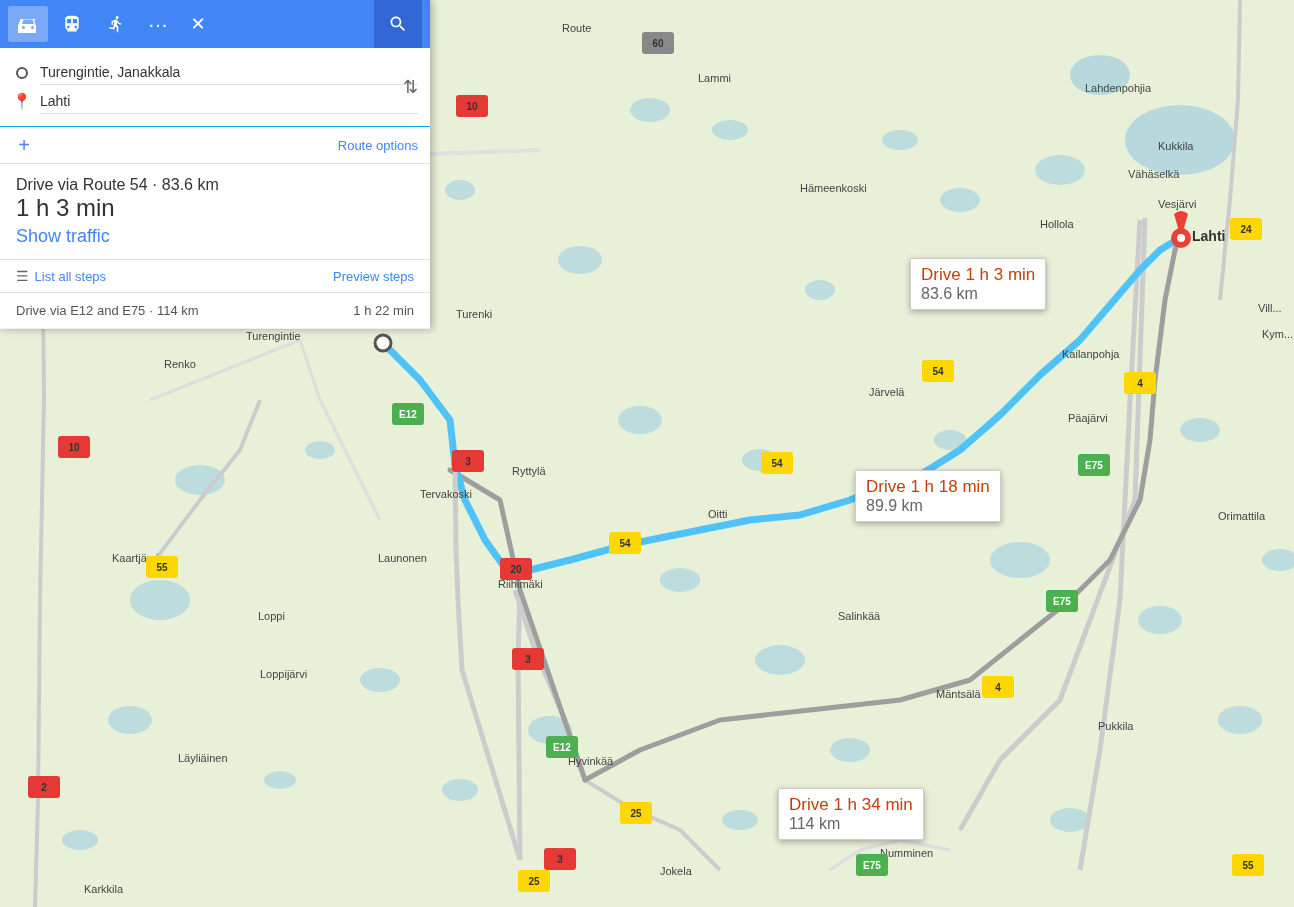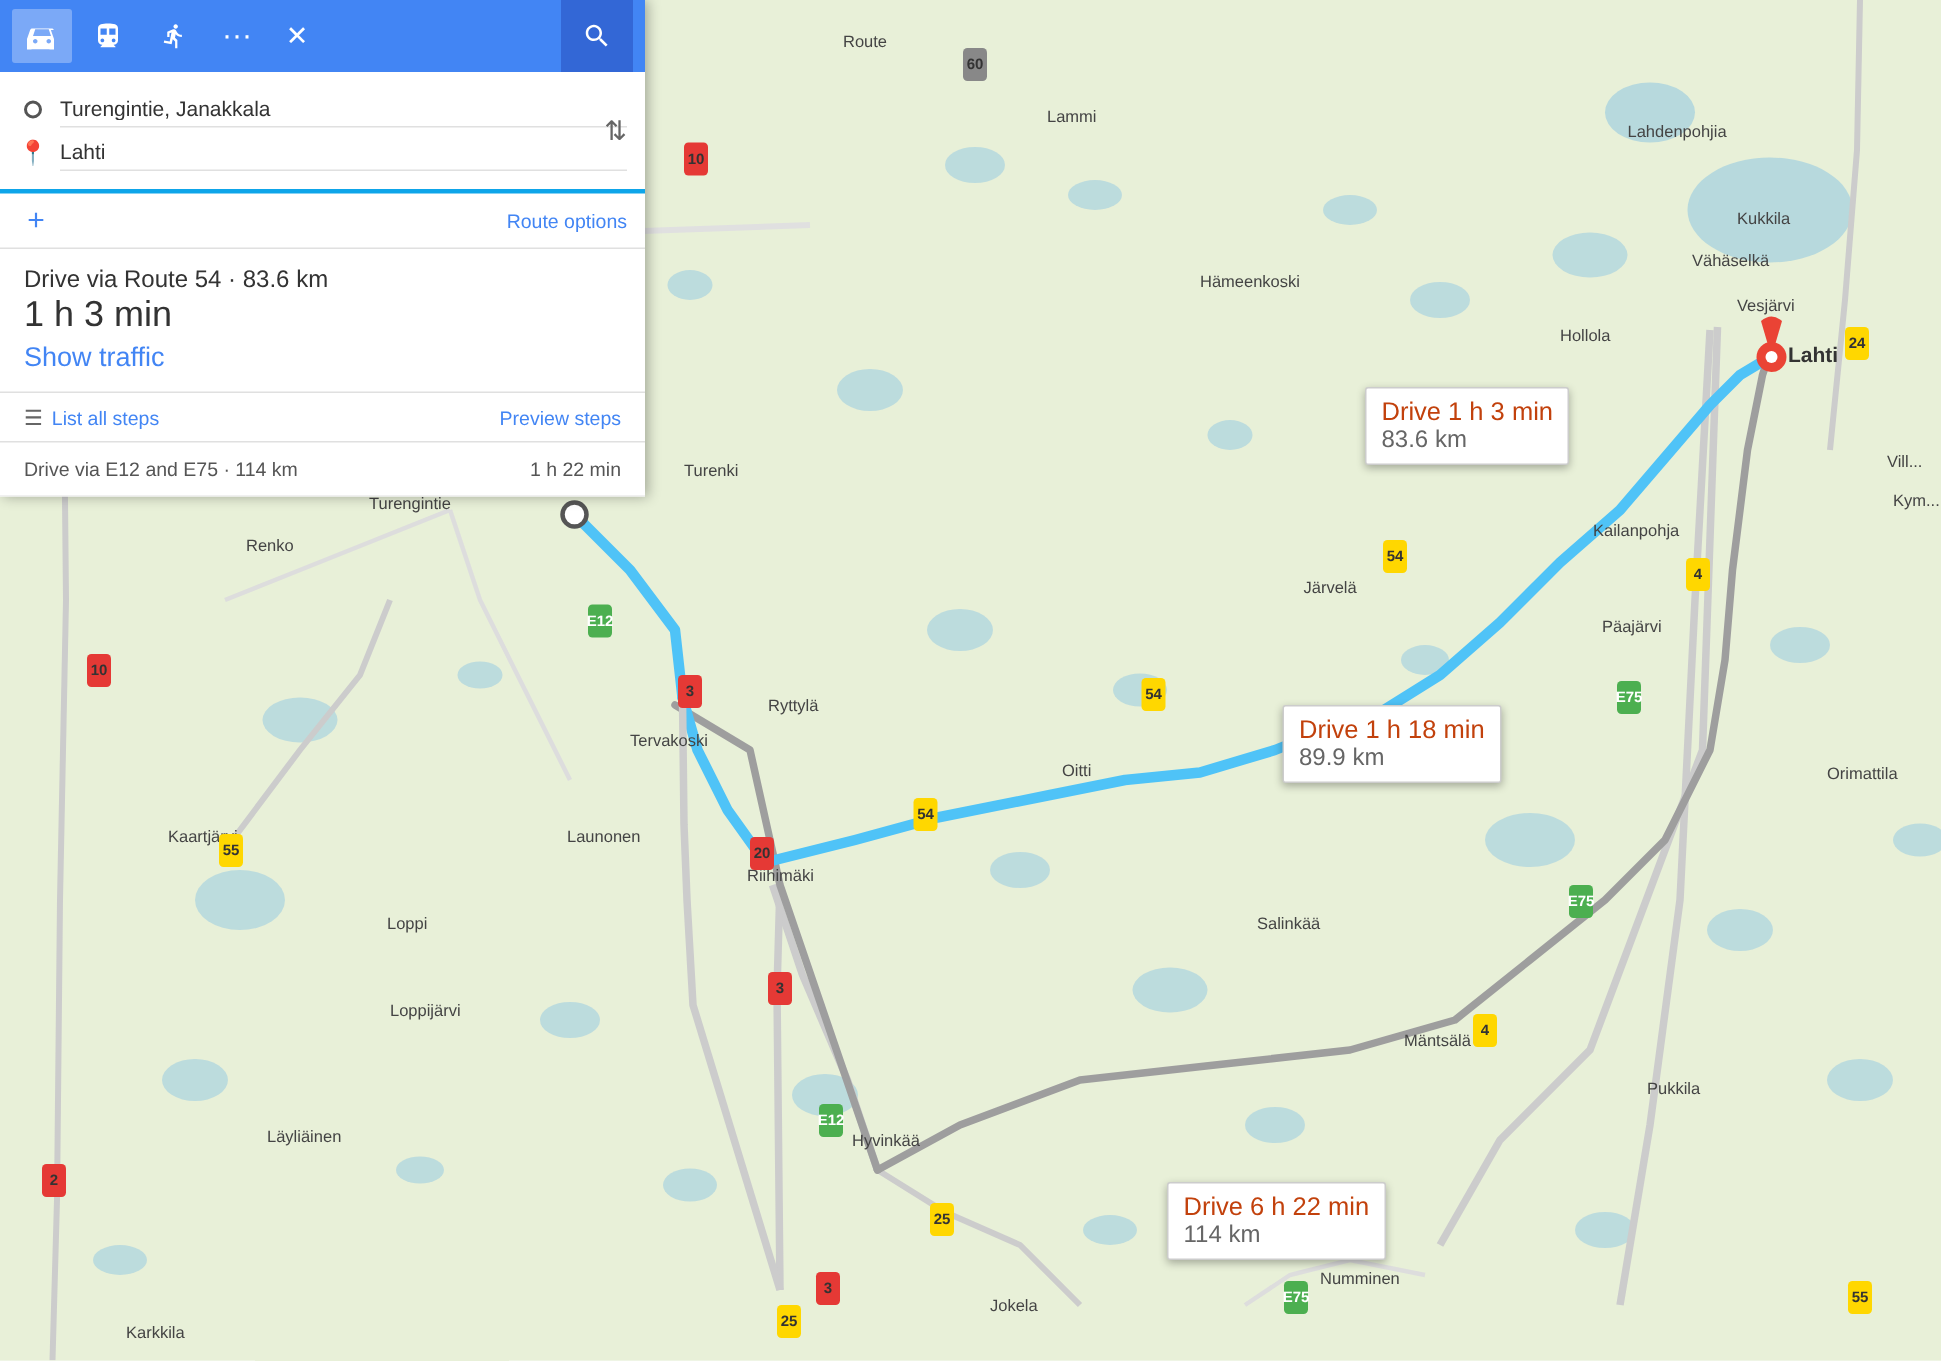--- a/index.html
+++ b/index.html
@@ -86,21 +86,21 @@
       border: none;
       cursor: pointer;
       color: white;
       font-size: 18px;
       display: flex; align-items: center; justify-content: center;
     }
 
     
     #input-area {
       padding: 8px 12px;
-      border-bottom: 3px solid #0ea5e9;
+      border-bottom: 1px solid #0ea5e9;
       position: relative;
     }
 
     .input-row {
       display: flex;
       align-items: center;
       margin: 4px 0;
     }
 
     .waypoint-icon {
@@ -285,21 +285,21 @@
       position: absolute;
       font-size: 11px;
       color: #444;
       font-family: Arial, sans-serif;
       pointer-events: none;
     }
 
     
     .road-badge {
       position: absolute;
-      width: 16px; height: 22px;
+      width: 32px; height: 22px;
       border-radius: 3px;
       display: flex; align-items: center; justify-content: center;
       font-size: 10px;
       font-weight: bold;
       color: white;
     }
     .road-e { background: #4CAF50; }
     .road-num { background: #FFD700; color: #333; }
 
     
@@ -457,21 +457,21 @@
 
   <div class="map-tooltip" style="left:910px; top:258px">
     <div class="tt-title">Drive  1 h 3 min</div>
     <div class="tt-sub">83.6 km</div>
   </div>
   <div class="map-tooltip" style="left:855px; top:470px">
     <div class="tt-title">Drive  1 h 18 min</div>
     <div class="tt-sub">89.9 km</div>
   </div>
   <div class="map-tooltip" style="left:778px; top:788px">
-    <div class="tt-title">Drive  6 h 22 min</div>
+    <div class="tt-title">Drive  1 h 34 min</div>
     <div class="tt-sub">114 km</div>
   </div>
 </div>
 
 <div id="sidebar">
 
   <div id="top-bar">
     <button class="mode-btn active" title="Driving">
       <svg width="22" height="18" viewBox="0 0 22 18" fill="white">
         <path d="M18.92 5.01C18.72 4.42 18.16 4 17.5 4h-13c-.66 0-1.21.42-1.42 1.01L1 11v8c0 .55.45 1 1 1h1c.55 0 1-.45 1-1v-1h12v1c0 .55.45 1 1 1h1c.55 0 1-.45 1-1v-8l-2.08-5.99zM6.5 14c-.83 0-1.5-.67-1.5-1.5S5.67 11 6.5 11s1.5.67 1.5 1.5S7.33 14 6.5 14zm9 0c-.83 0-1.5-.67-1.5-1.5s.67-1.5 1.5-1.5 1.5.67 1.5 1.5-.67 1.5-1.5 1.5zM5 9l1.5-4.5h9L17 9H5z"></path>

